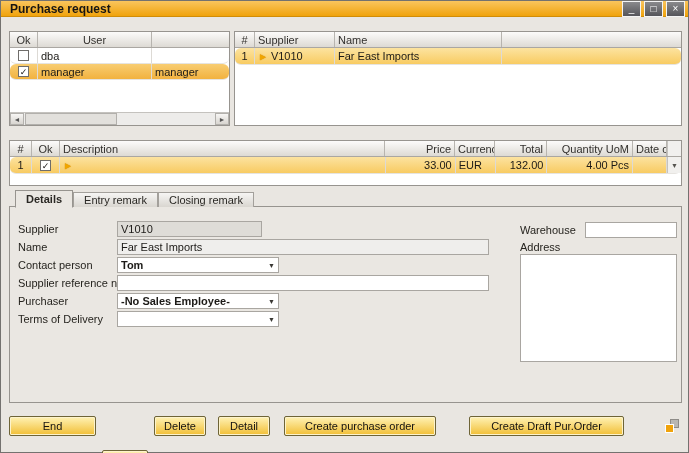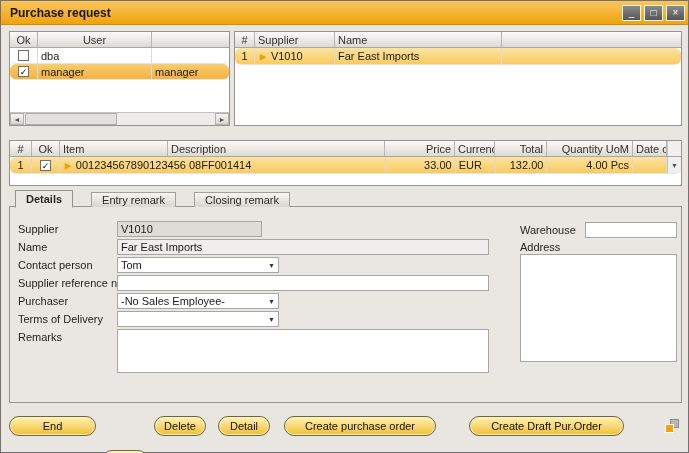--- a/index.html
+++ b/index.html
@@ -2,21 +2,21 @@
 <html><head>
 <meta charset="utf-8">
 <style>
   * { box-sizing: border-box; margin: 0; padding: 0; font-family: "Liberation Sans", "DejaVu Sans", sans-serif; }
   html,body { width: 689px; height: 453px; }
   body { position: relative; background: #c9c6c2; overflow: hidden; }
 
   .window { position: absolute; inset: 0; background: #e9e6e1; border: 1px solid #74726f; }
 
   
-  .titlebar { position: absolute; left: 0; top: 0; right: 0; height: 24px;
+  .titlebar { position: absolute; left: 0; top: 0; right: 0; height: 16px;
     background: linear-gradient(#fac55e, #f0a30c); display: flex; align-items: center;
     padding: 0 3px 0 9px; border-bottom: 1px solid #d18d07; }
   .title { flex: 1; font-size: 12px; font-weight: bold; color: #171512; }
   .winbtn { width: 19px; height: 16px; margin-left: 3px; background: linear-gradient(#8a8a8c, #55555a);
     border: 1px solid #f4f4f4; color: #fff; font-size: 10px; line-height: 13px; text-align: center; cursor: default; }
 
   
   .panel { position: absolute; background: #fff; border: 1px solid #97948f; overflow: hidden; }
   .thead { display: flex; height: 16px; background: linear-gradient(#fcfbfa, #dddad4);
     border-bottom: 1px solid #aaa7a2; }
@@ -68,52 +68,52 @@
   #items .c-tot  { width: 52px; }
   #items .c-qty  { width: 86px; }
   #items .c-date { width: 34px; }
   #items .c-scroll { width: 14px; border-right: none; background: #f1f0ee; border-left: 1px solid #c4c2be;
     font-size: 7px; color: #55534f; justify-content: center; }
   #items .trow { height: 17px; }
 
   
   .tabs { position: absolute; left: 14px; top: 189px; height: 17px; display: flex; align-items: flex-end; z-index: 3; }
   .tab { height: 15px; padding: 0 10px; font-size: 11px; color: #2a2824; display: flex; align-items: center;
-    background: linear-gradient(#f6f5f3, #d9d6d0); border: 1px solid #a3a09b; border-bottom: none; margin-right: 18px; }
+    background: linear-gradient(#f6f5f3, #d9d6d0); border: 1px solid #a3a09b; border-bottom: none; margin-right: 0; }
   .tab.active { height: 18px; background: #eae7e2; border: 1px solid #97948f; border-bottom: 1px solid #eae7e2;
     margin-bottom: -1px; font-weight: bold; }
 
   
   #form { left: 8px; top: 205px; width: 673px; height: 197px; background: #eae7e2;
     border: 1px solid #97948f; position: absolute; }
   .fcol { position: absolute; left: 8px; top: 13px; }
   .frow { display: flex; align-items: center; height: 18px; }
   .frow.top { align-items: flex-start; height: auto; margin-top: 1px; }
   .flabel { width: 99px; font-size: 11px; color: #26241f; white-space: nowrap; overflow: hidden; flex: none; }
   .frow.top .flabel { line-height: 16px; }
   .field { height: 16px; border: 1px solid #a9a6a1; background: #fff; font-size: 11px; color: #1c1a17;
     display: flex; align-items: center; padding: 0 3px; overflow: hidden; white-space: nowrap; }
   .field.disabled { background: #dedcd7; }
   .field.readonly { background: #efeeec; }
   .w145 { width: 145px; } .w372 { width: 372px; } .w162 { width: 162px; } .w92 { width: 92px; }
-  .combo { position: relative; padding-right: 32px; }
+  .combo { position: relative; padding-right: 32px; font-weight: bold; }
   .combo .arrow { position: absolute; right: 3px; top: 4px; font-size: 7px; color: #3a3834; }
   input.field { outline: none; }
   textarea.tarea { border: 1px solid #a9a6a1; background: #fff; font-size: 11px; resize: none; outline: none;
     display: block; padding: 2px 3px; font-family: "Liberation Sans", "DejaVu Sans", sans-serif; }
   #remarks-area { width: 372px; height: 44px; }
   .wh-row { position: absolute; left: 510px; top: 15px; display: flex; align-items: center; }
   .wh-row .flabel { width: 65px; }
   #address-label { position: absolute; left: 510px; top: 34px; font-size: 11px; color: #26241f; }
   #address-area { position: absolute; left: 510px; top: 47px; width: 157px; height: 108px; }
 
   
   .btnbar { position: absolute; left: 8px; top: 415px; height: 20px; display: flex; }
   .btn { height: 20px; background: linear-gradient(#fff2b4, #f1be34); border: 1px solid #6e6437;
-    border-radius: 10px; box-shadow: inset 0 0 0 1px #fdf3cb; font-size: 11px; color: #141210;
+    border-radius: 2px; box-shadow: inset 0 0 0 1px #fdf3cb; font-size: 11px; color: #141210;
     display: flex; align-items: center; justify-content: center; white-space: nowrap; }
   #btn-end    { width: 87px; }
   #btn-new    { width: 46px; margin-left: 6px; margin-top: 34px; }
   #btn-delete { width: 52px; margin-left: 6px; }
   #btn-detail { width: 52px; margin-left: 12px; }
   #btn-cpo    { width: 152px; margin-left: 14px; }
   #btn-cdpo   { width: 155px; margin-left: 33px; }
 
   
   .grip { position: absolute; left: 664px; top: 418px; width: 14px; height: 14px; }
@@ -175,37 +175,35 @@
       </div>
       <div class="cell c-name left">Far East Imports</div>
       <div class="cell c-rest"></div>
     </div>
   </div>
 
   <div class="panel" id="items">
     <div class="thead">
       <div class="cell c-num">#</div>
       <div class="cell c-ok">Ok</div>
-      <div class="cell c-item left">Item</div>
       <div class="cell c-desc left">Description</div>
       <div class="cell c-price right">Price</div>
       <div class="cell c-cur left">Currenc</div>
       <div class="cell c-tot right">Total</div>
       <div class="cell c-qty right">Quantity UoM</div>
       <div class="cell c-date left">Date c</div>
       <div class="cell c-scroll nob"></div>
     </div>
     <div class="trow highlight">
       <div class="cell c-num center">1</div>
       <div class="cell c-ok center">
           <span class="checkbox">✓</span>
         </div>
       <div class="cell c-itemdesc left">
         <span class="linkarrow">►</span>
-        <span>001234567890123456 08FF001414</span>
       </div>
       <div class="cell c-price right">33.00</div>
       <div class="cell c-cur left">EUR</div>
       <div class="cell c-tot right">132.00</div>
       <div class="cell c-qty right">4.00 Pcs</div>
       <div class="cell c-date"></div>
       <div class="cell c-scroll nob">▼</div>
     </div>
   </div>
 
@@ -242,24 +240,20 @@
           <span>-No Sales Employee-</span>
           <span class="arrow">▼</span>
         </div>
       </div>
       <div class="frow">
         <span class="flabel">Terms of Delivery</span>
         <div class="field combo w162">
           <span></span>
           <span class="arrow">▼</span>
         </div>
-      </div>
-      <div class="frow top">
-        <span class="flabel">Remarks</span>
-        <textarea class="tarea" id="remarks-area" value="" style=""></textarea>
       </div>
     </div>
     <div class="wh-row">
       <span class="flabel">Warehouse</span>
       <input class="field w92" value="" style="">
     </div>
     <div id="address-label">Address</div>
     <textarea class="tarea" id="address-area" value="" style=""></textarea>
   </div>
 

